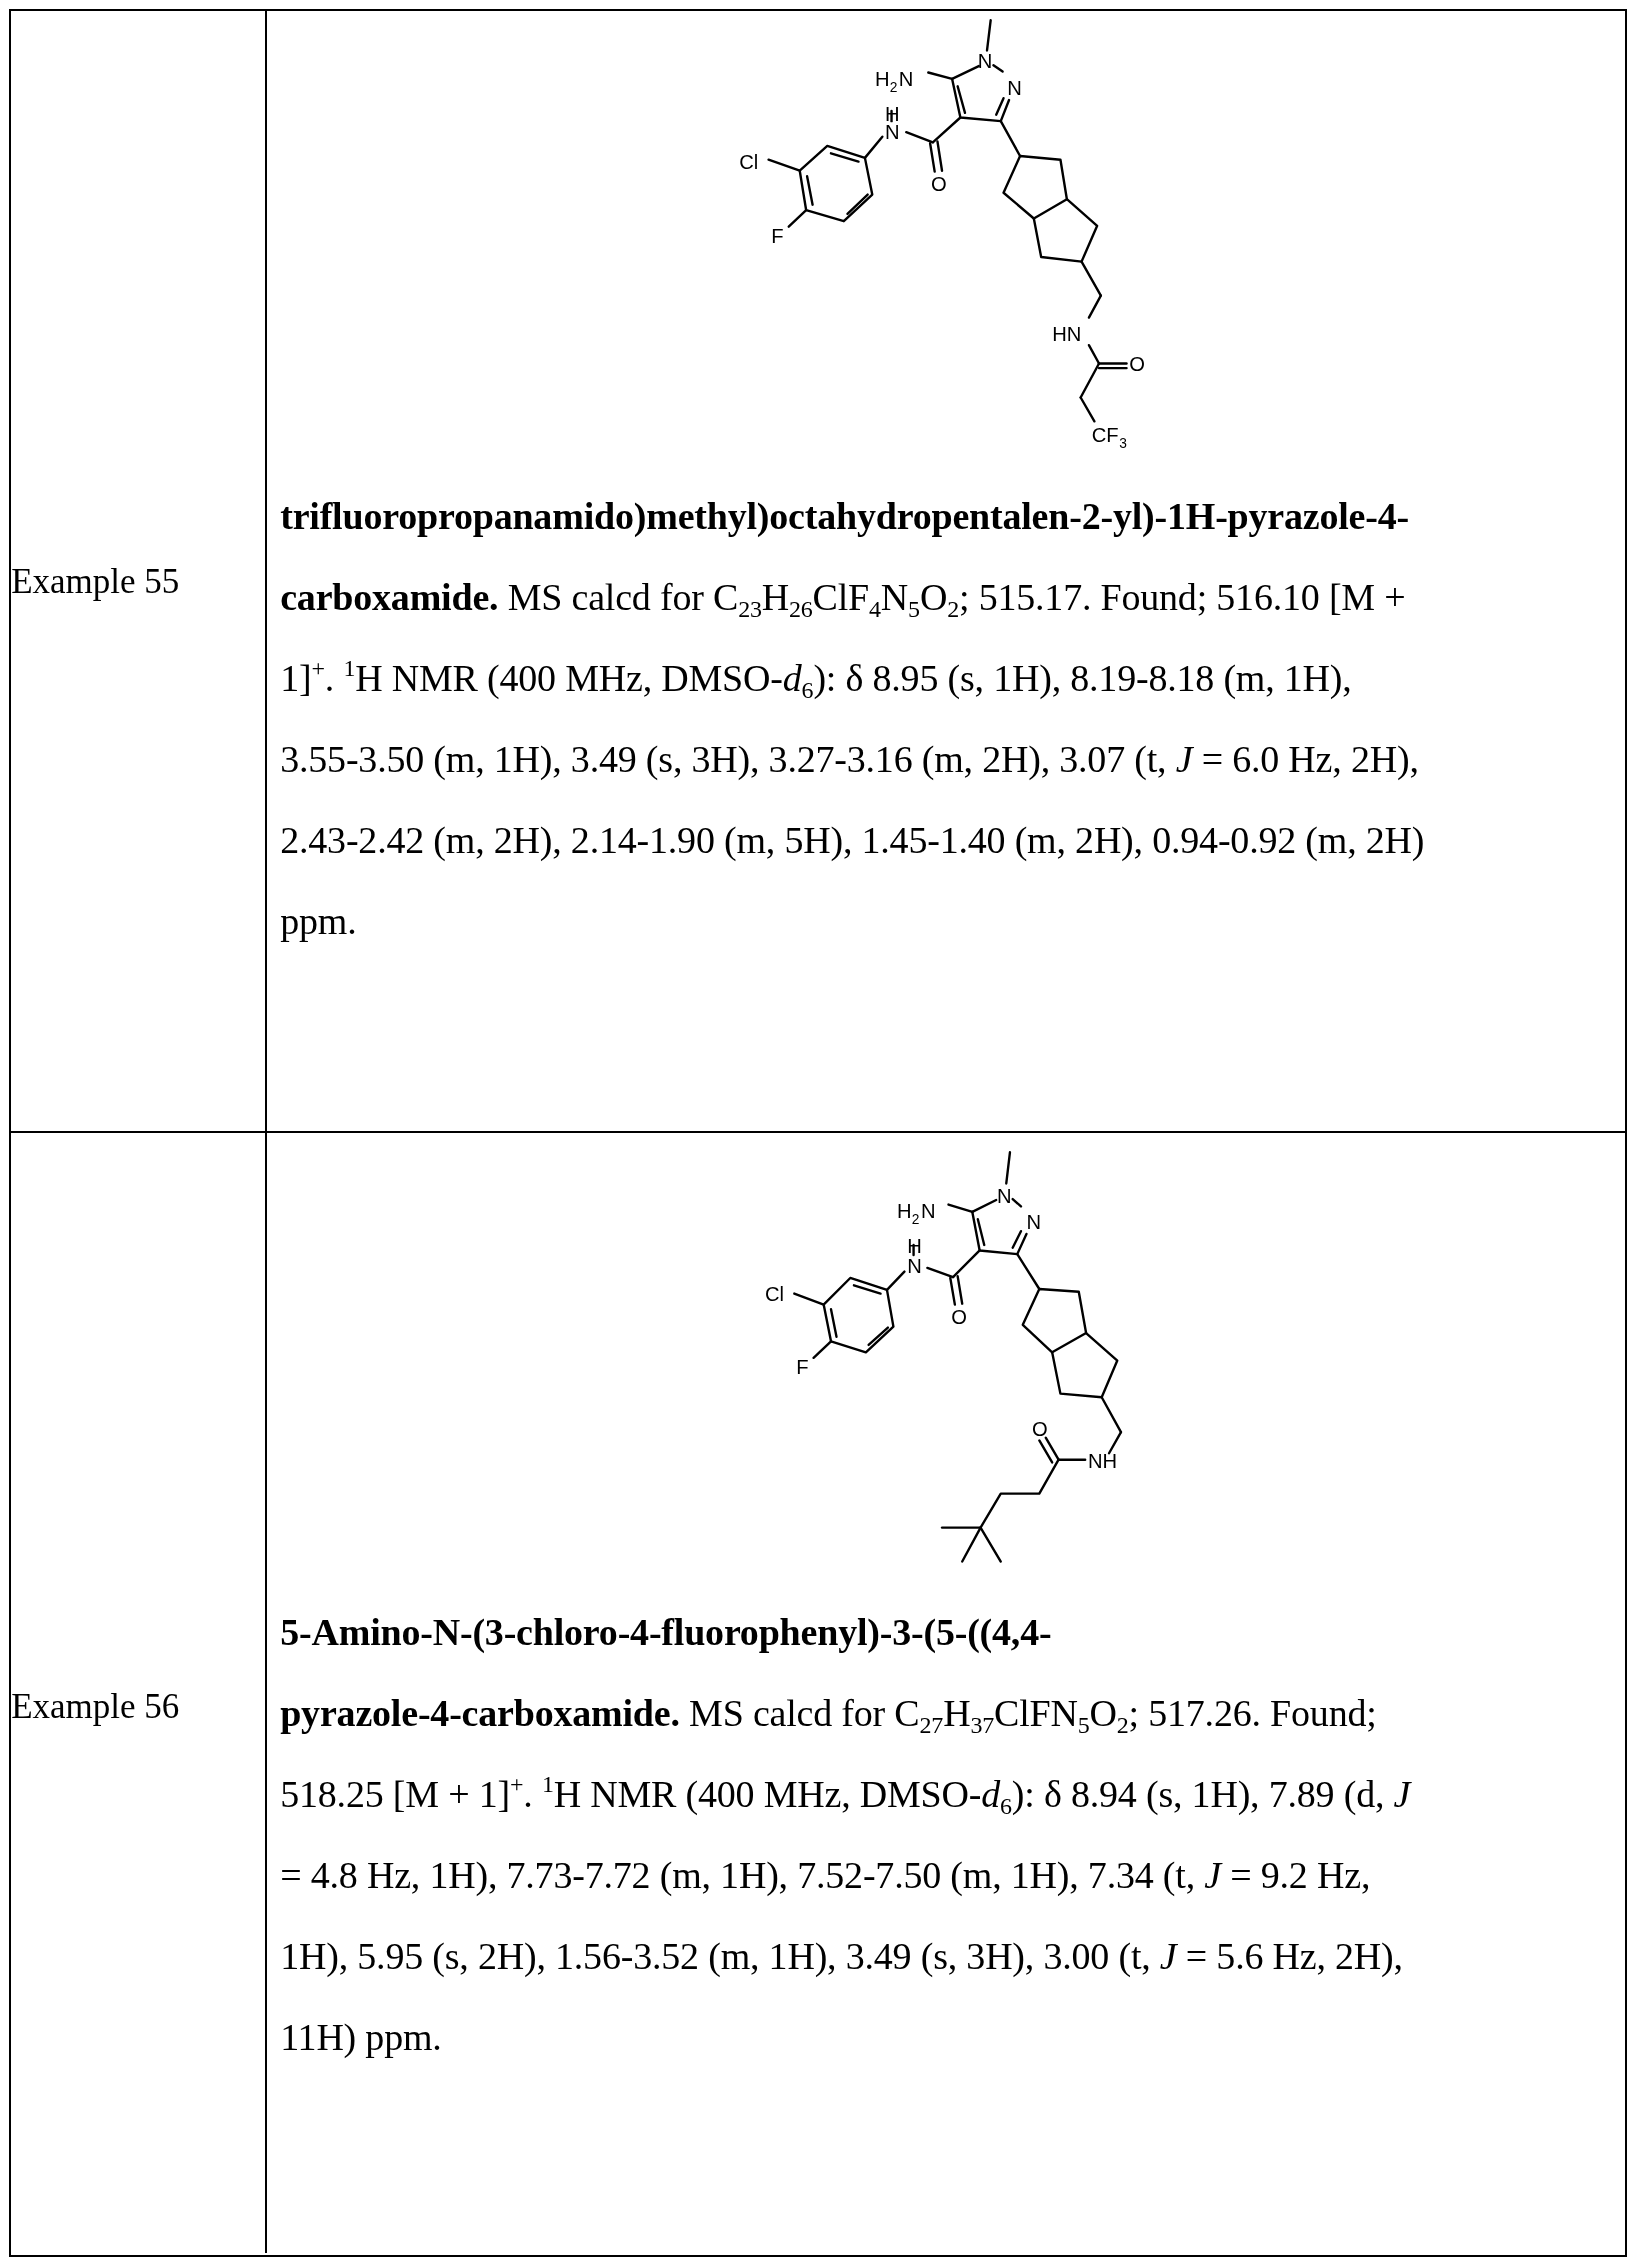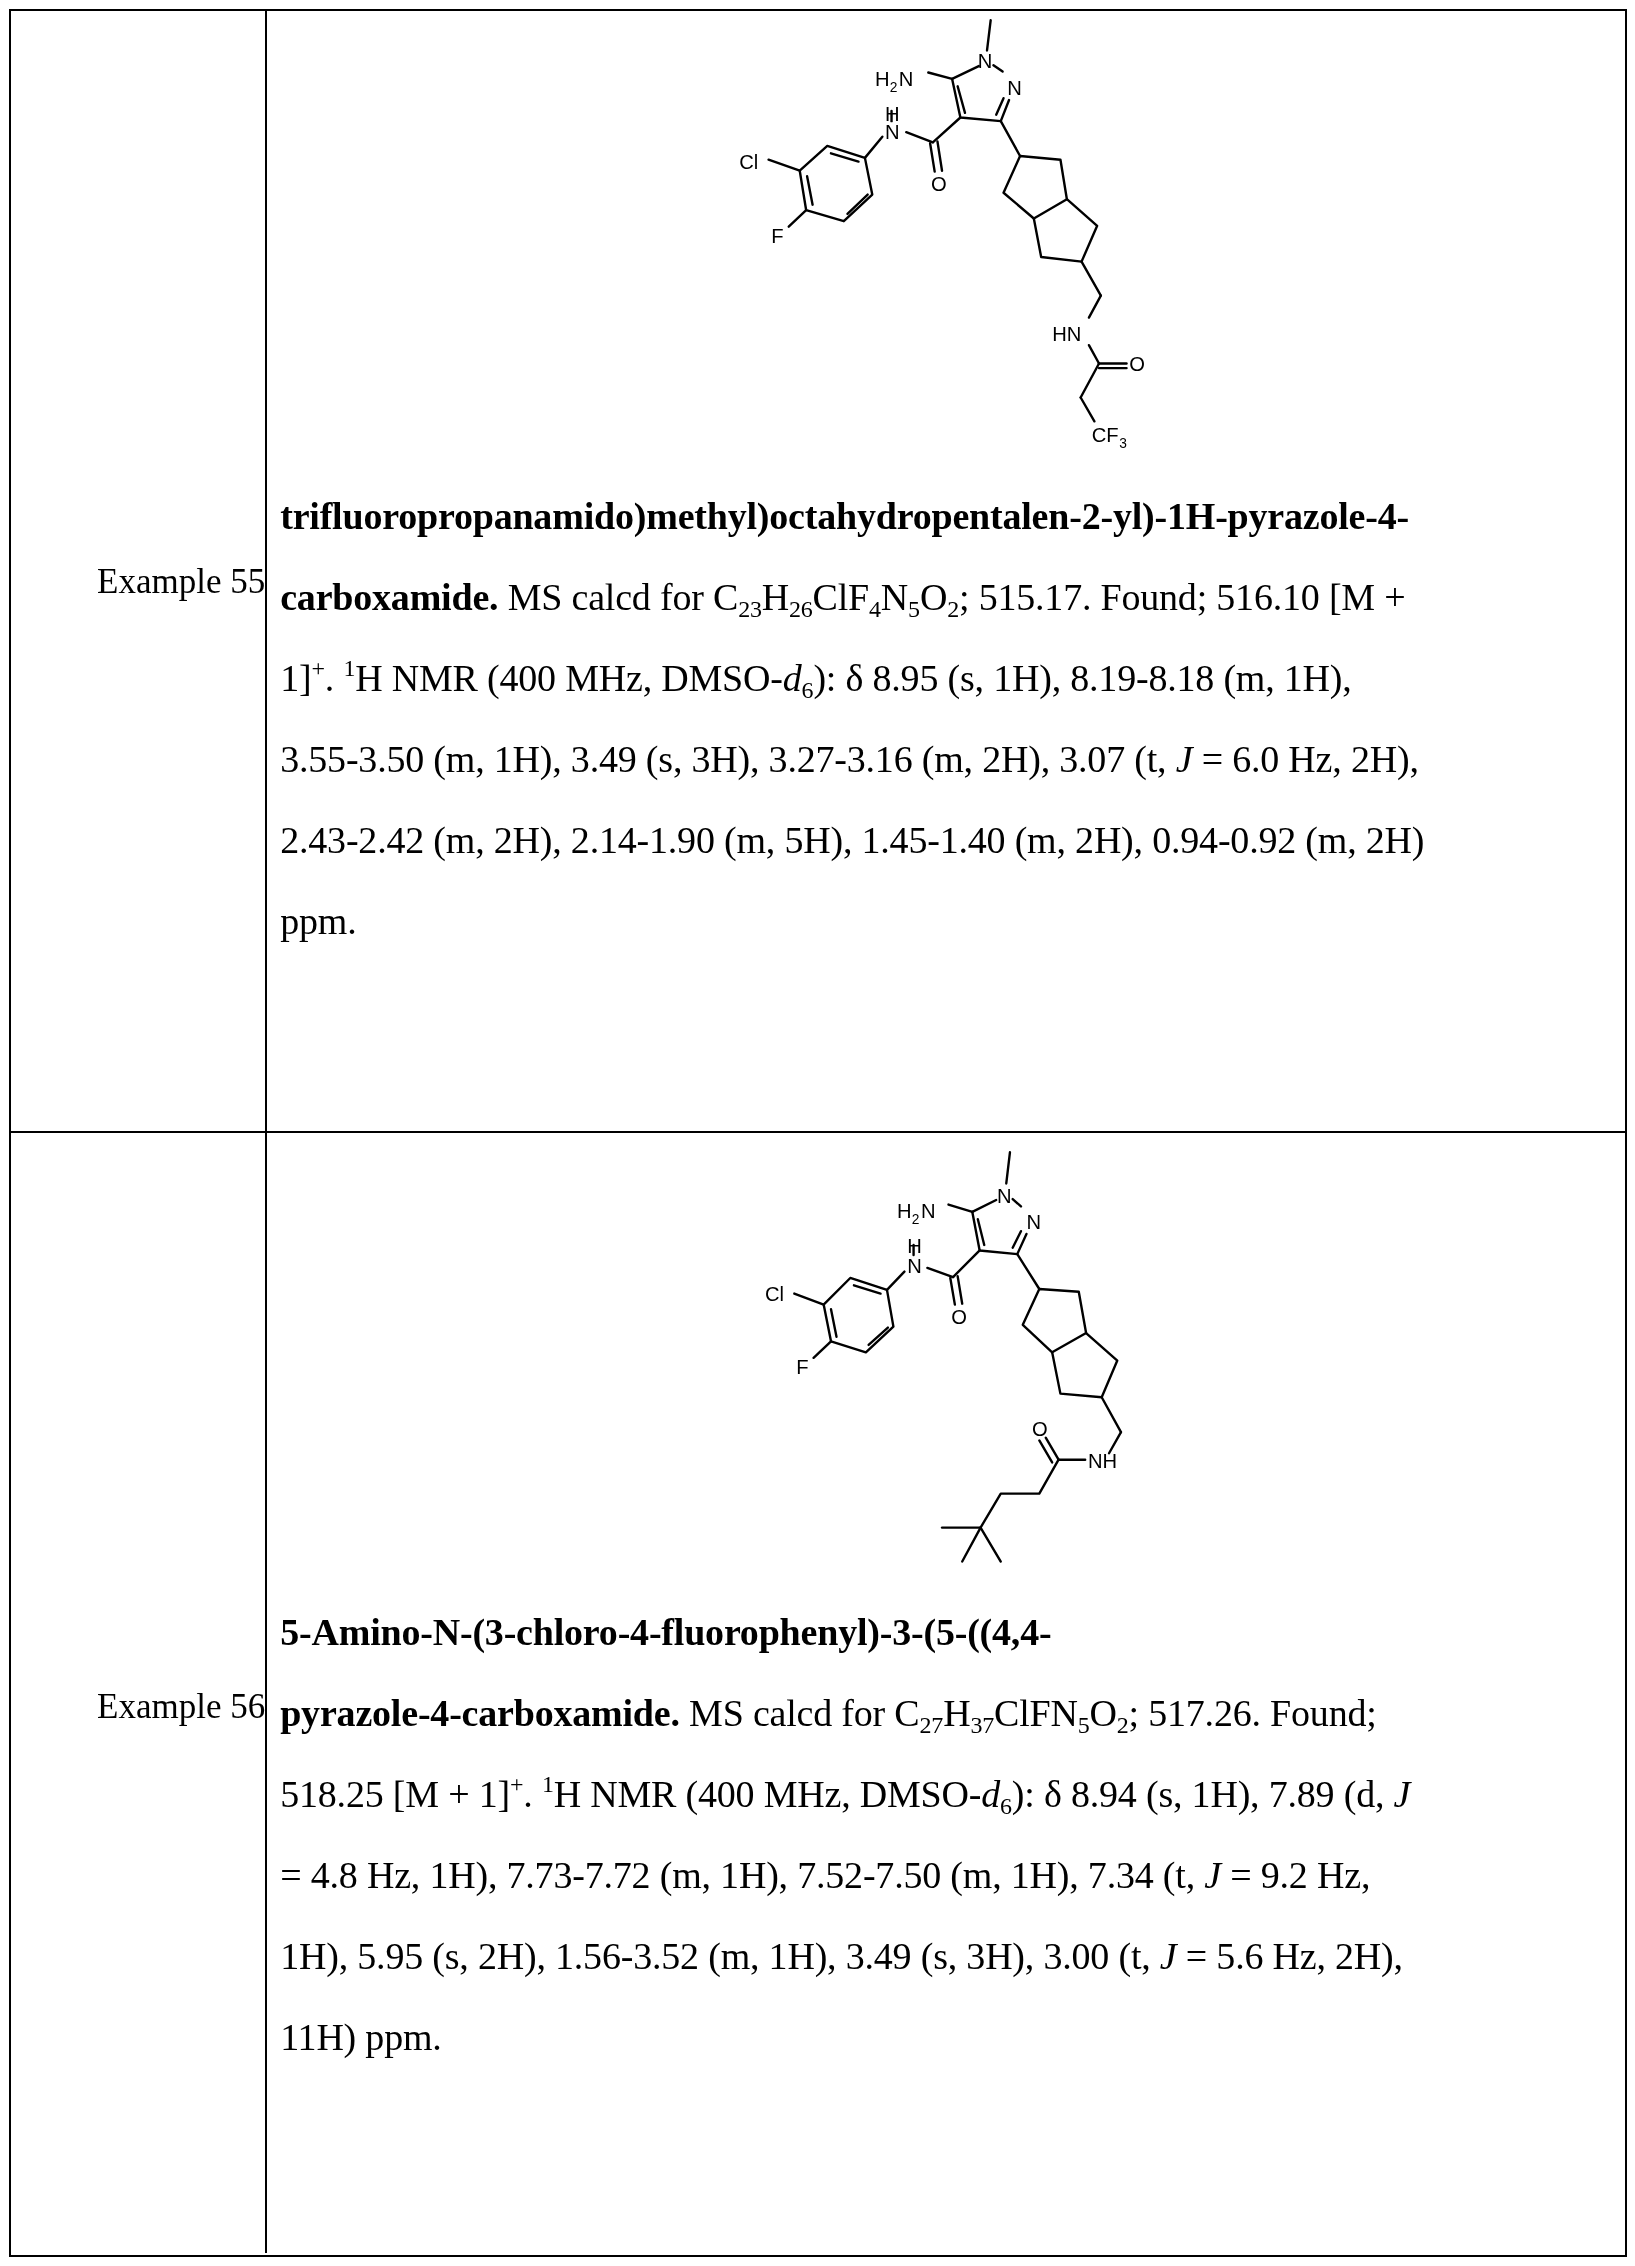--- a/index.html
+++ b/index.html
@@ -5,21 +5,21 @@
   html, body { margin: 0; padding: 0; background: #ffffff; }
   body { width: 1636px; height: 2266px; position: relative; overflow: hidden;
          font-family: "Liberation Serif", "DejaVu Serif", serif; color: #000; }
   .table { position: absolute; left: 9.2px; top: 9.2px; width: 1618px; height: 2248px;
            border: 2.8px solid #000; box-sizing: border-box; }
   .row { position: absolute; left: 0; width: 100%; box-sizing: border-box; }
   .row1 { top: 0; height: 1122px; border-bottom: 2.8px solid #000; }
   .row2 { top: 1122px; height: 1120px; }
   .label-cell { position: absolute; left: 0; top: 0; width: 256px; height: 100%;
                 border-right: 2.8px solid #000; box-sizing: border-box; }
-  .label { position: absolute; left: 0; width: 100%; text-align: right;
+  .label { position: absolute; left: 0; width: 100%; text-align: left;
            font-size: 35px; line-height: 40px; }
   .content-cell { position: absolute; left: 256px; top: 0; right: 0; height: 100%; }
   .structure { position: absolute; left: 0; top: 0; width: 1362px; }
   .desc { position: absolute; left: 13px; width: 1341px; font-size: 38px;
           line-height: 81px; letter-spacing: -0.2px; }
   .desc b { font-weight: bold; }
   .desc sub { font-size: 24px; line-height: 0; vertical-align: -7.3px; }
   .desc sup { font-size: 24px; line-height: 0; vertical-align: 14.7px; }
   .desc i { font-style: italic; }
   svg text { font-family: "Liberation Sans", "DejaVu Sans", sans-serif; font-size: 22px; fill: #000; }

